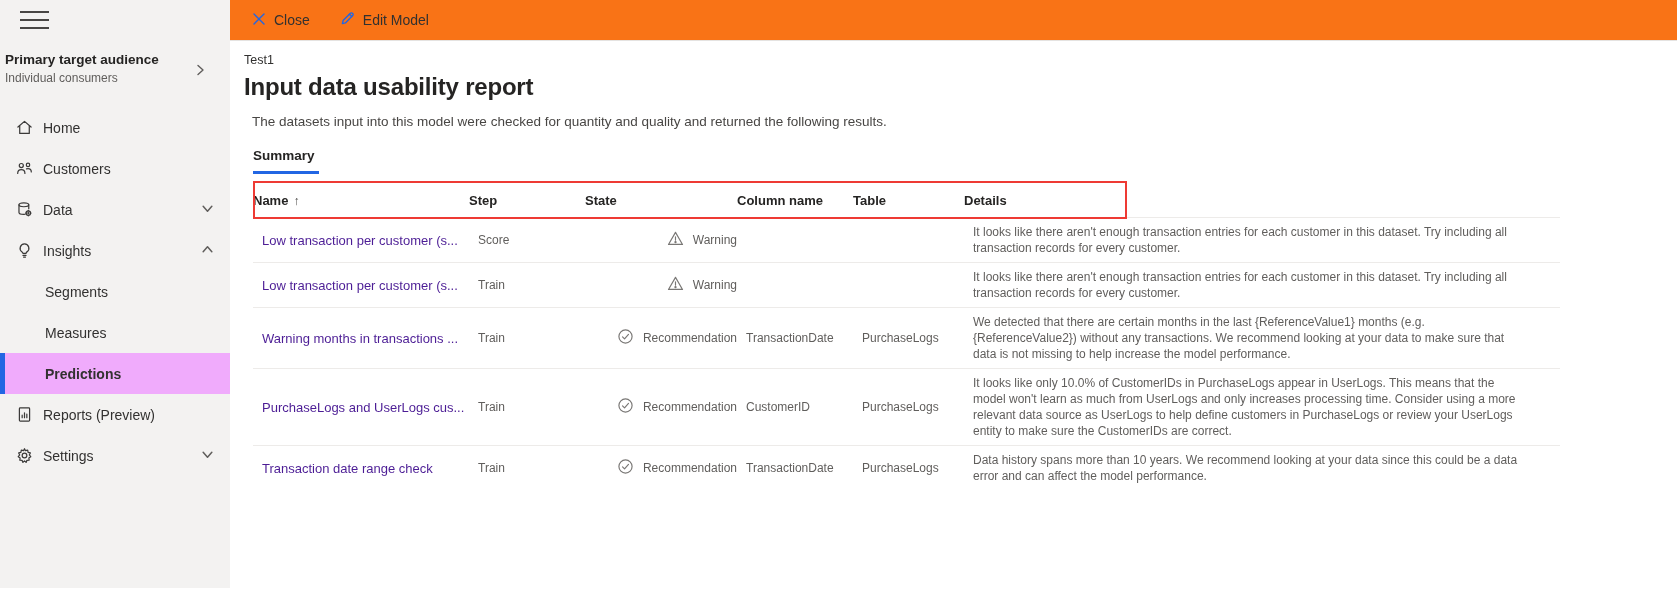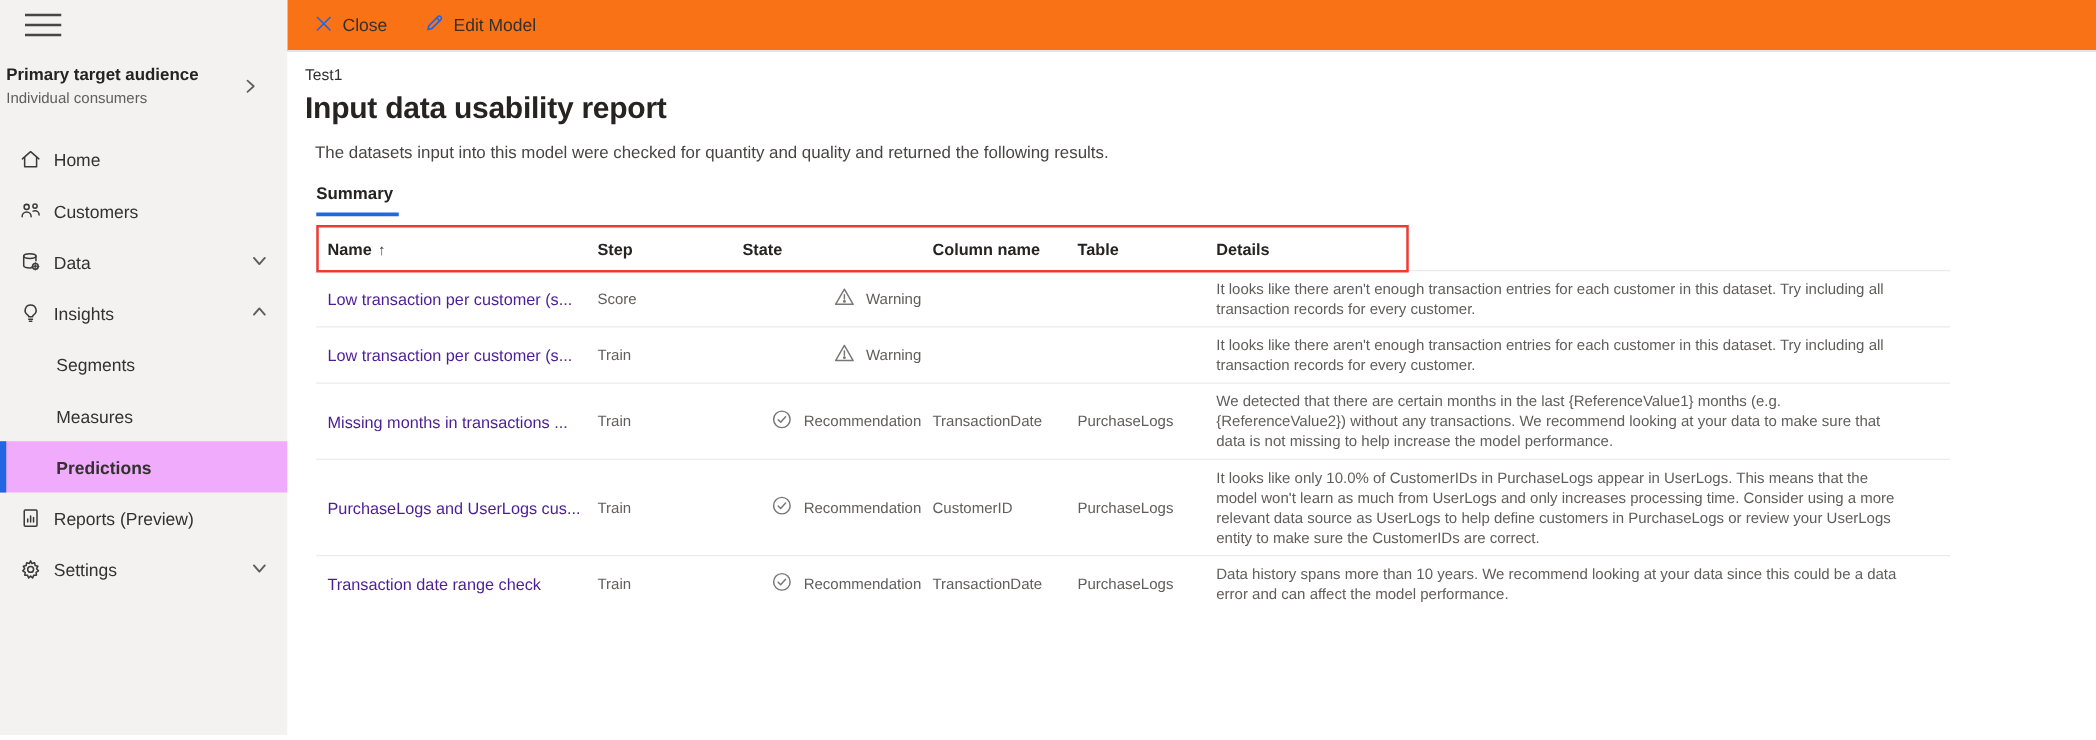--- a/index.html
+++ b/index.html
@@ -42,21 +42,21 @@
   .page-title { font-size:24px; font-weight:700; color:#252423; margin-top:6px; letter-spacing:-0.2px; }
   .page-desc { font-size:13.5px; color:#484644; margin-top:13px; margin-left:8px; }
   .tabs { margin-top:17px; margin-left:9px; }
   .tab { display:inline-block; position:relative; font-size:13.5px; font-weight:700; color:#252423; padding-bottom:11px; cursor:pointer; }
   .tab.active::after { content:""; position:absolute; left:0; right:-4px; bottom:0; height:3px; background:#2266E3; }
 
   
   .table { position:relative; margin-left:9px; margin-top:9px; width:1307px; }
   .grid-row { display:grid; grid-template-columns:216px 116px 152px 116px 111px 1fr; align-items:center; }
   .thead { height:34px; font-size:13px; font-weight:700; color:#252423; }
-  .thead .cell { padding-left:9px; }
+  .thead .cell { }
   .annotation-box { position:absolute; left:0; top:-2px; width:874px; height:38px; border:2px solid #ee3a34; pointer-events:none; z-index:5; }
   .trow { border-top:1px solid #edebe9; padding:6px 0; font-size:12px; color:#605e5c; }
   .trow .cell { padding-left:9px; align-self:center; }
   .cell-name { font-size:13px; color:#4c1d95; white-space:nowrap; overflow:hidden; }
   .cell-state { display:flex; align-items:center; gap:9px;justify-content:flex-end; }
   .cell-details { padding-right:40px; line-height:16px; }
   .sort-arrow { font-weight:400; font-size:12px; color:#484644; margin-left:5px; }
 </style>
 </head>
 <body>
@@ -252,21 +252,21 @@
               </svg>
           </span>
           <span>Warning</span>
         </div>
         <div class="cell"></div>
         <div class="cell"></div>
         <div class="cell cell-details">It looks like there aren't enough transaction entries for each customer in this dataset. Try including all transaction records for every customer.</div>
       </div>
 
       <div class="grid-row trow">
-        <div class="cell cell-name">Missing months in transactions ...</div>
+        <div class="cell cell-name">Warning months in transactions ...</div>
         <div class="cell">Train</div>
         <div class="cell cell-state">
           <span>
             <svg class="state-ic" width="17" height="17" viewBox="0 0 16 16">
                 <circle cx="8" cy="8" r="6.2"></circle>
                 <path d="M5.2 8.3 L7.1 10.2 L10.8 6.1"></path>
               </svg>
           </span>
           <span>Recommendation</span>
         </div>

